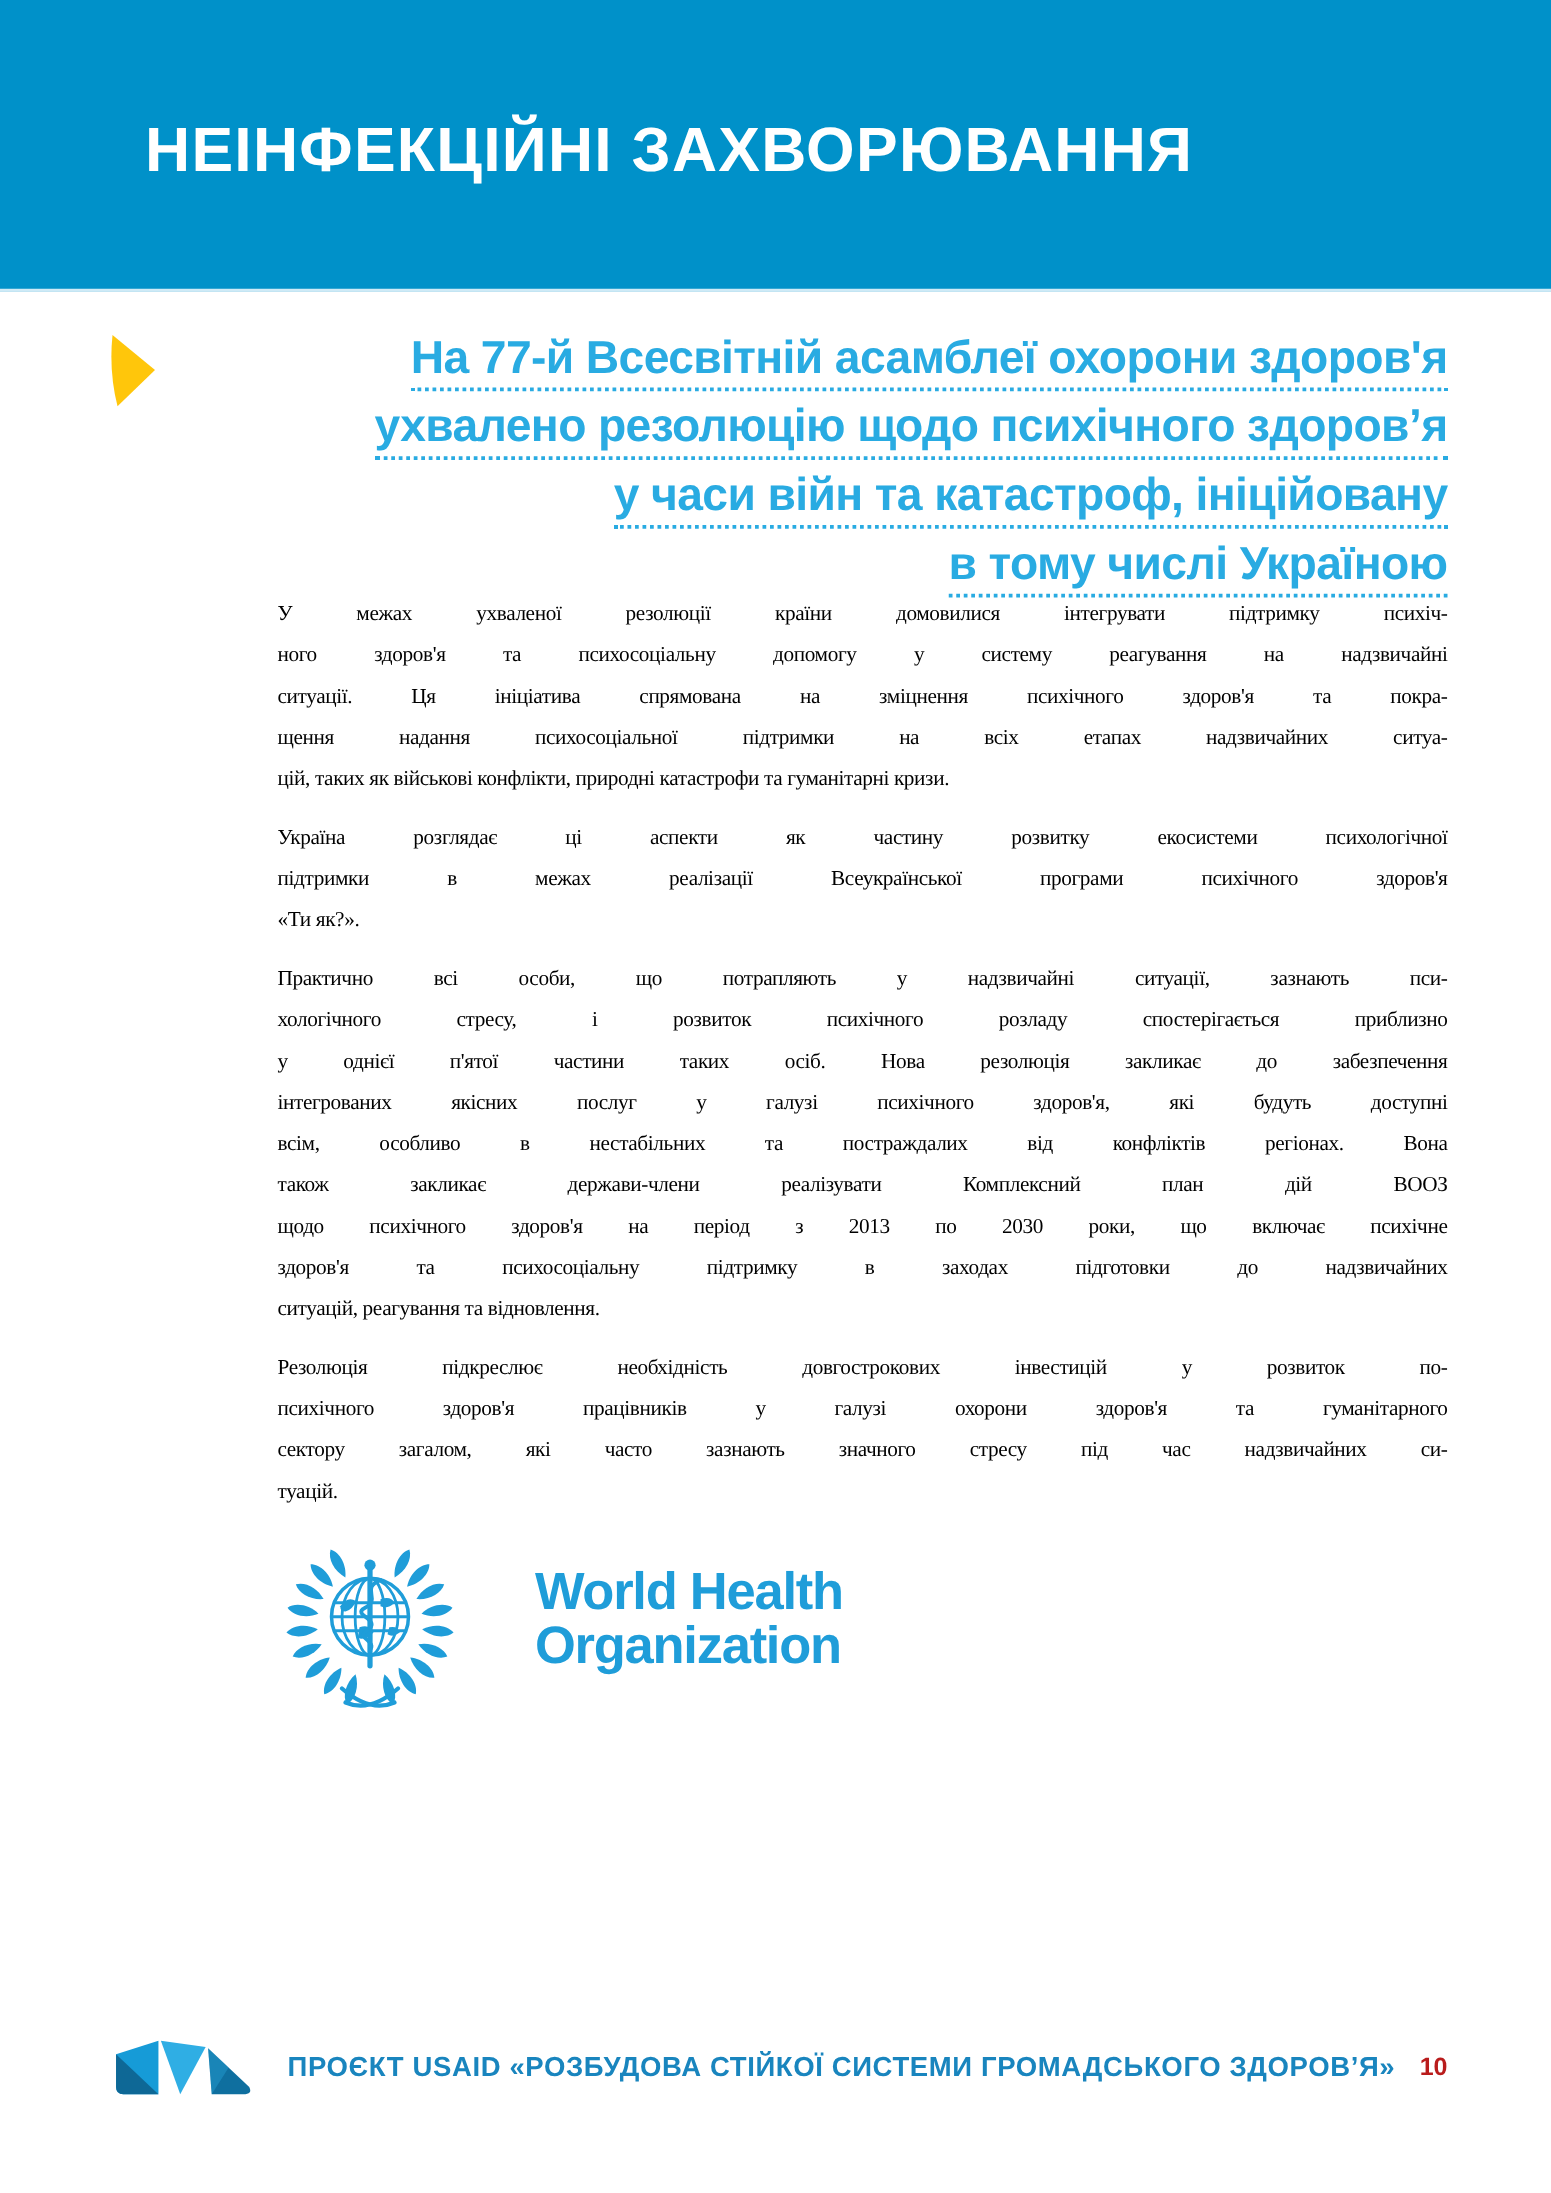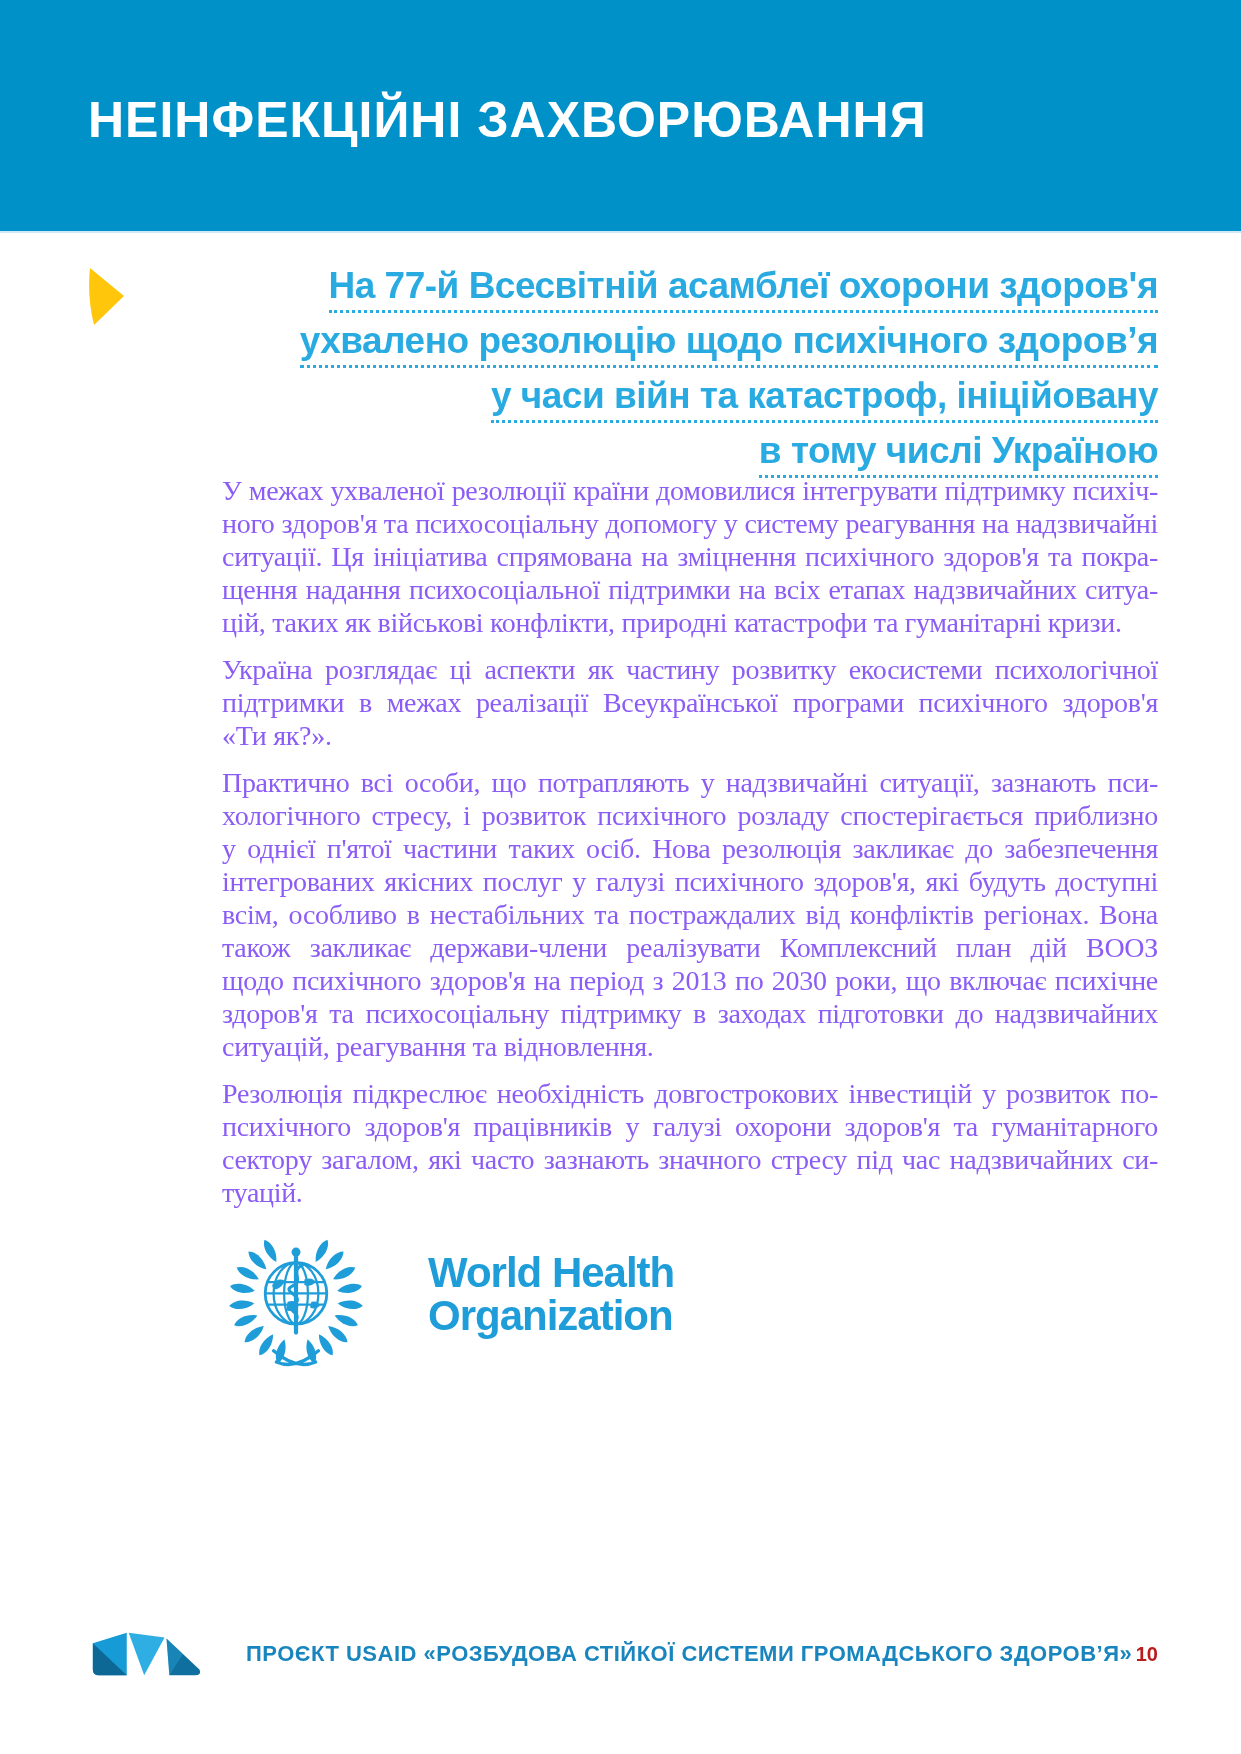--- a/index.html
+++ b/index.html
@@ -7,55 +7,55 @@
   .page {
     position:relative; width:1241px; height:1754px; background:#ffffff;
     overflow:hidden; font-family:"Liberation Sans", sans-serif;
   }
   
   .band {
     position:absolute; top:0; left:0; width:1241px; height:233px;
     background:#0091C9; border-bottom:2px solid #cfeaf6;
   }
   .band h1 {
-    padding:92px 0 0 88px; color:#ffffff; font-weight:bold;
+    padding:92px 0 0 116px; color:#ffffff; font-weight:bold;
     font-size:50px; line-height:56px; letter-spacing:1px; white-space:nowrap;
   }
   
   .feature { position:absolute; top:266px; left:88px; width:1070px; }
   .arrow { position:absolute; left:0; top:2px; width:37px; height:58px; }
   .h-block { margin-left:45px; }
   .h-line-row { margin-bottom:8px;text-align:right; }
   .h-line {
     display:inline-block; color:#29ABE2; font-weight:bold; font-size:37px;
     line-height:40px; letter-spacing:-0.5px; padding-bottom:4px;
     border-bottom:3px dotted #29ABE2; cursor:pointer;
   }
   
   .article { position:absolute; top:474px; left:222px; width:936px; }
-  .para { margin-bottom:14px; color:#8b5cf6;
-          font-family:"Liberation Serif", serif; font-size:28px;
+  .para { margin-bottom:14px; color:#000000;
+          font-family:"Liberation Serif", serif; font-size:17px;
           letter-spacing:-0.3px; }
   .para .line { line-height:33px; text-align:justify; text-align-last:justify; }
   .para .line.last { text-align-last:left; }
   
   .who { display:flex; margin-top:20px; margin-left:4px; align-items:flex-start;gap:46px; }
   .who-emblem { width:140px; height:140px; flex:0 0 auto; }
   .who-text {
     margin-left:16px; margin-top:22px; color:#1F9DD9; font-weight:bold;
     font-size:42px; line-height:43px; letter-spacing:-1px; white-space:nowrap;
   }
   
   .footer {
     position:absolute; top:1628px; left:88px; width:1070px; height:52px;
     display:flex; align-items:center;
   }
   .f-logo { width:124px; height:46px; flex:0 0 auto; }
   .f-text {
-    margin-left:34px; color:#1985BE; font-weight:bold; font-size:22px;
+    margin-left:18px; color:#1985BE; font-weight:bold; font-size:22px;
     letter-spacing:0.5px; white-space:nowrap;
   }
   .f-spacer { flex:1; }
   .f-page { color:#b91c1c; font-weight:bold; font-size:20px; }
 </style>
 </head>
 <body>
 
 <div class="page">
 

